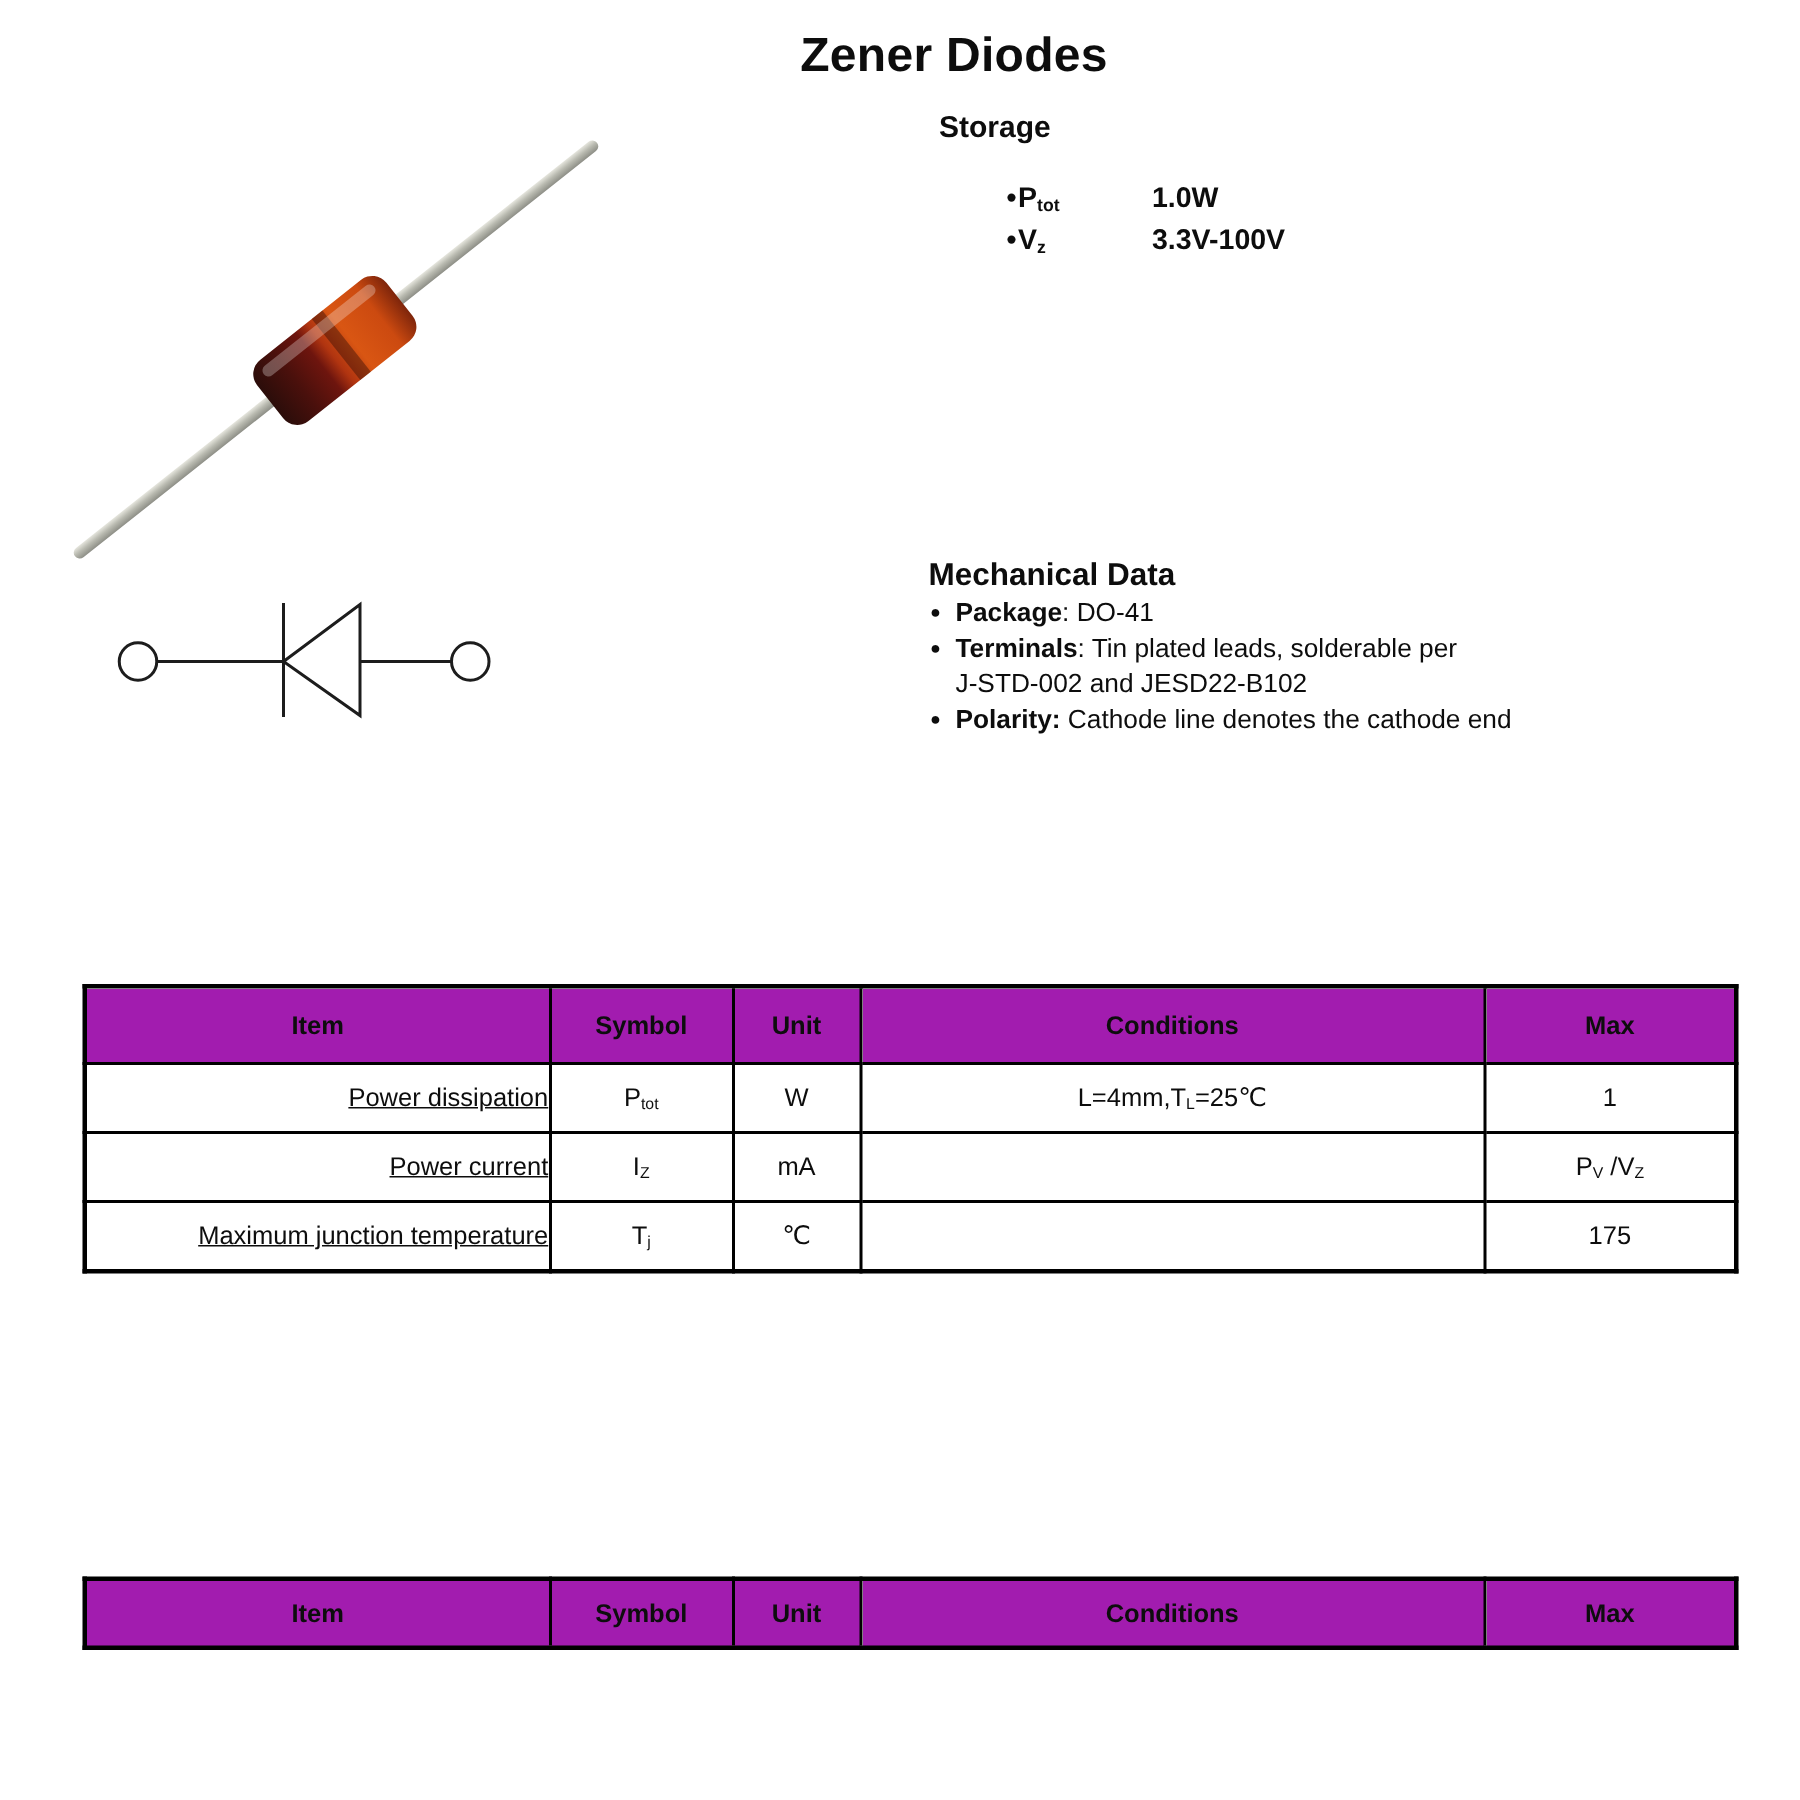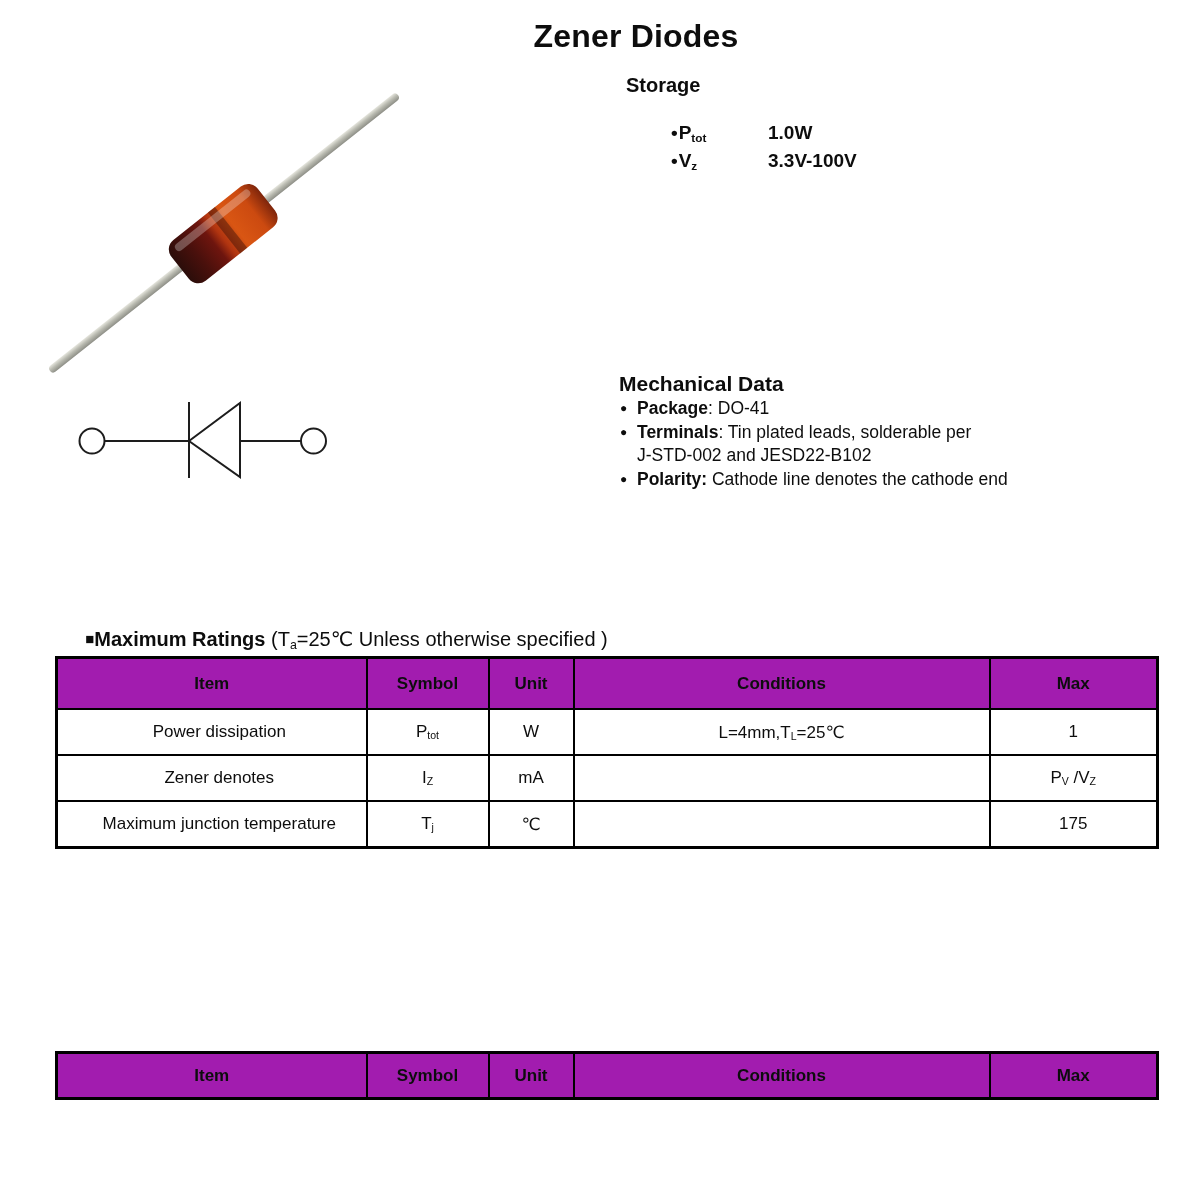--- a/index.html
+++ b/index.html
@@ -35,21 +35,21 @@
   .sec-bold{font-weight:bold;}
   #sec1{left:63px;top:604px;}
   #sec2{left:63px;top:999px;}
 
   table.tbl{
     position:absolute;left:55px;width:1101px;border-collapse:collapse;table-layout:fixed;
     font-size:17px;border:3px solid #000;
   }
   .tbl th,.tbl td{border:2px solid #000;text-align:center;padding:0;overflow:hidden;}
   .tbl th{background:#a21caf;font-weight:bold;}
-  .tbl td:first-child{text-align:center;padding-left:15px;}
+  .tbl td:first-child{text-align:right;padding-left:15px;text-decoration:underline;}
   #t1{top:656px;} #t2{top:1051px;}
   #t1 th{height:49px;} #t1 td{height:44px;}
   #t2 th{height:43px;} #t2 td{height:44px;}
 </style>
 </head>
 <body>
 
 <div class="page">
 
   <div class="title">Zener Diodes</div>
@@ -109,23 +109,20 @@
     </div>
     <div class="mech-item">
       <span class="mech-bullet">●</span><span class="mech-label">Terminals</span><span>: Tin plated leads, solderable  per</span>
       <div class="mech-wrap" style="padding-left:0;">J-STD-002 and JESD22-B102</div>
     </div>
     <div class="mech-item">
       <span class="mech-bullet">●</span><span class="mech-label">Polarity:</span><span> Cathode line denotes the cathode end</span>
     </div>
   </div>
 
-  <div class="sec-h" id="sec1">
-    <span class="sec-marker">■</span><span class="sec-bold">Maximum Ratings</span><span> (T<sub>a</sub>=25℃ Unless otherwise specified )</span>
-  </div>
 
   <table class="tbl" id="t1">
     <colgroup>
         <col style="width:310px">
         <col style="width:122px">
         <col style="width:85px">
         <col style="width:416px">
         <col style="width:168px">
       </colgroup>
   <thead>
@@ -139,21 +136,21 @@
       </thead>
       <tbody>
         <tr>
           <td>Power dissipation</td>
           <td>P<sub>tot</sub></td>
           <td>W</td>
           <td>L=4mm,T<sub>L</sub>=25℃</td>
           <td>1</td>
         </tr>
         <tr>
-          <td>Zener denotes</td>
+          <td>Power current</td>
           <td>I<sub>Z</sub></td>
           <td>mA</td>
           <td></td>
           <td>P<sub>V</sub> /V<sub>Z</sub></td>
         </tr>
         <tr>
           <td>Maximum junction temperature</td>
           <td>T<sub>j</sub></td>
           <td>℃</td>
           <td></td>

